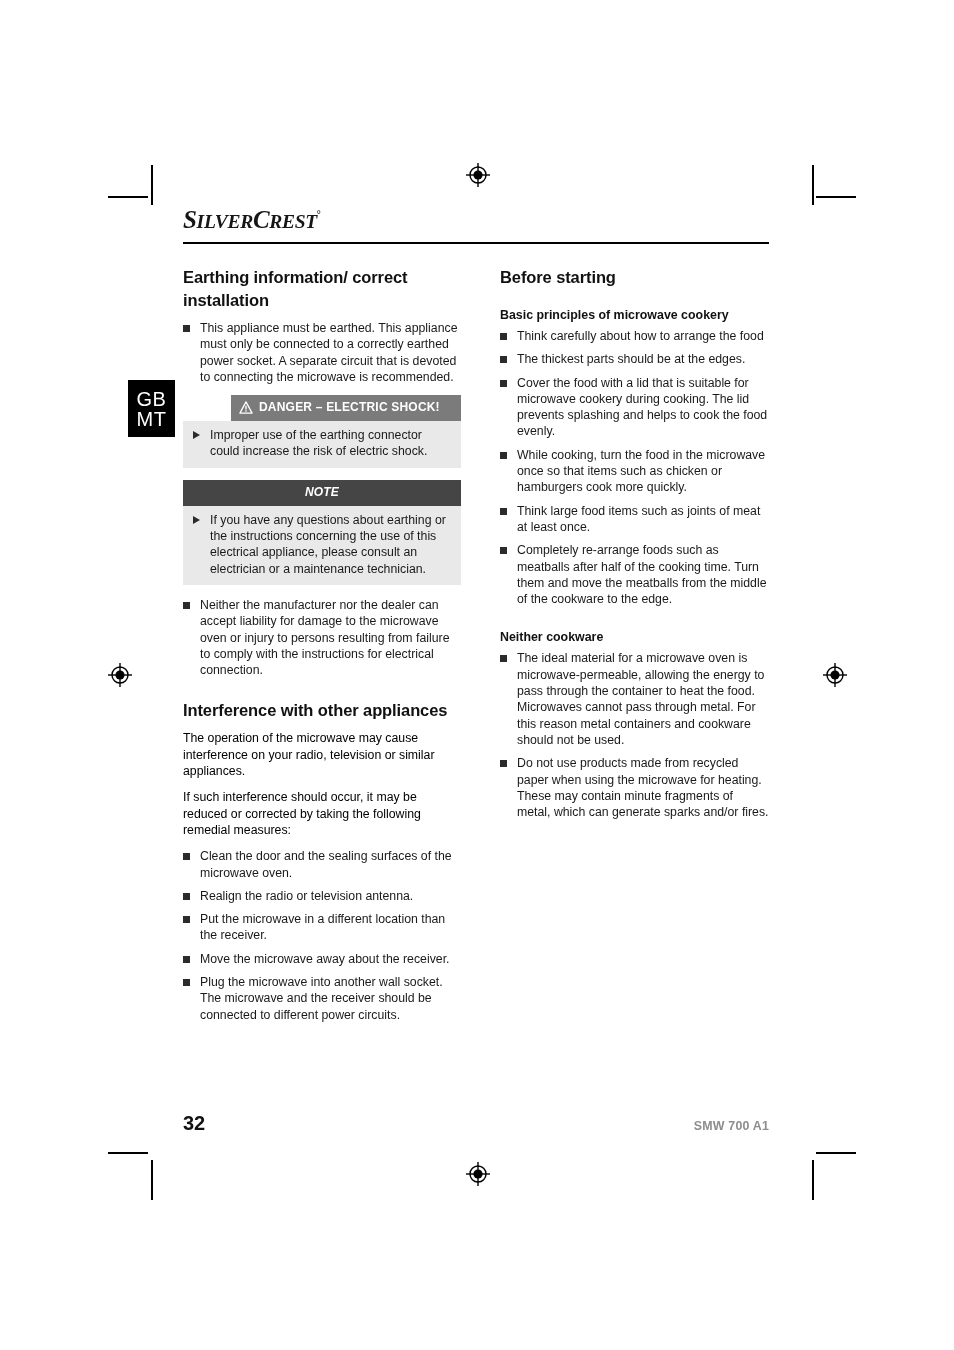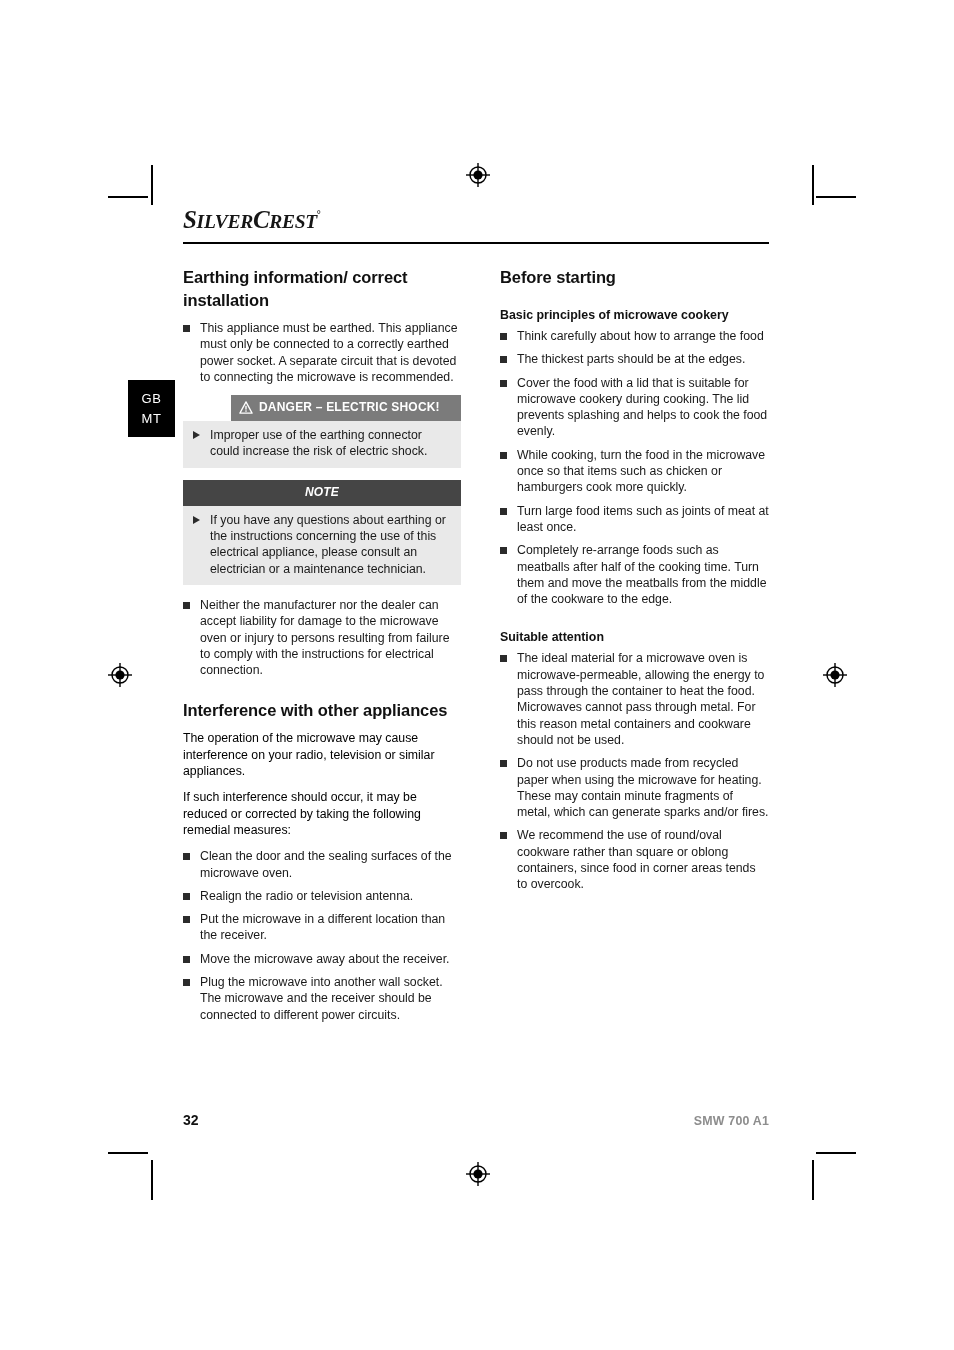--- a/index.html
+++ b/index.html
@@ -65,21 +65,21 @@
   
   .locale-tab {
     position: absolute;
     left: 128px;
     top: 380px;
     width: 47px;
     height: 57px;
     background: #000;
     color: #fff;
     text-align: center;
-    font-size: 13px;
+    font-size: 20px;
     line-height: 20px;
     padding-top: 9px;
     box-sizing: border-box;
     letter-spacing: 0.5px;
   }
 
   
   .columns {
     display: flex;
     gap: 39px;
@@ -191,21 +191,21 @@
   .footer {
     position: absolute;
     left: 183px;
     top: 1112px;
     width: 586px;
     display: flex;
     justify-content: space-between;
     align-items: baseline;
   }
   .page-num {
-    font-size: 14px;
+    font-size: 20px;
     font-weight: bold;
     color: #111;
   }
   .model {
     font-size: 12.4px;
     font-weight: bold;
     color: #8d8d8d;
     letter-spacing: 0.2px;
   }
 </style>
@@ -322,32 +322,31 @@
 
       <div class="spacer-sm"></div>
 
       <h2 class="sub">Basic principles of microwave cookery</h2>
 
       <ul class="blist">
         <li><span class="sq"></span><span>Think carefully about how to arrange the food</span></li>
         <li><span class="sq"></span><span>The thickest parts should be at the edges.</span></li>
         <li><span class="sq"></span><span>Cover the food with a lid that is suitable for microwave cookery during cooking. The lid prevents splashing and helps to cook the food evenly.</span></li>
         <li><span class="sq"></span><span>While cooking, turn the food in the microwave once so that items such as chicken or hamburgers cook more quickly.</span></li>
-        <li><span class="sq"></span><span>Turn large food items such as joints of meat at least once.</span></li>
+        <li><span class="sq"></span><span>Think large food items such as joints of meat at least once.</span></li>
         <li><span class="sq"></span><span>Completely re-arrange foods such as meatballs after half of the cooking time. Turn them and move the meatballs from the middle of the cookware to the edge.</span></li>
       </ul>
 
       <div class="spacer-md"></div>
 
-      <h2 class="sub">Suitable attention</h2>
+      <h2 class="sub">Neither cookware</h2>
 
       <ul class="blist">
         <li><span class="sq"></span><span>The ideal material for a microwave oven is microwave-permeable, allowing the energy to pass through the container to heat the food. Microwaves cannot pass through metal. For this reason metal containers and cookware should not be used.</span></li>
         <li><span class="sq"></span><span>Do not use products made from recycled paper when using the microwave for heating. These may contain minute fragments of metal, which can generate sparks and/or fires.</span></li>
-        <li><span class="sq"></span><span>We recommend the use of round/oval cookware rather than square or oblong containers, since food in corner areas tends to overcook.</span></li>
       </ul>
 
     </div>
 
   </div>
 </div>
 
 <div class="footer">
   <div class="page-num">32</div>
   <div class="model">SMW 700 A1</div>

